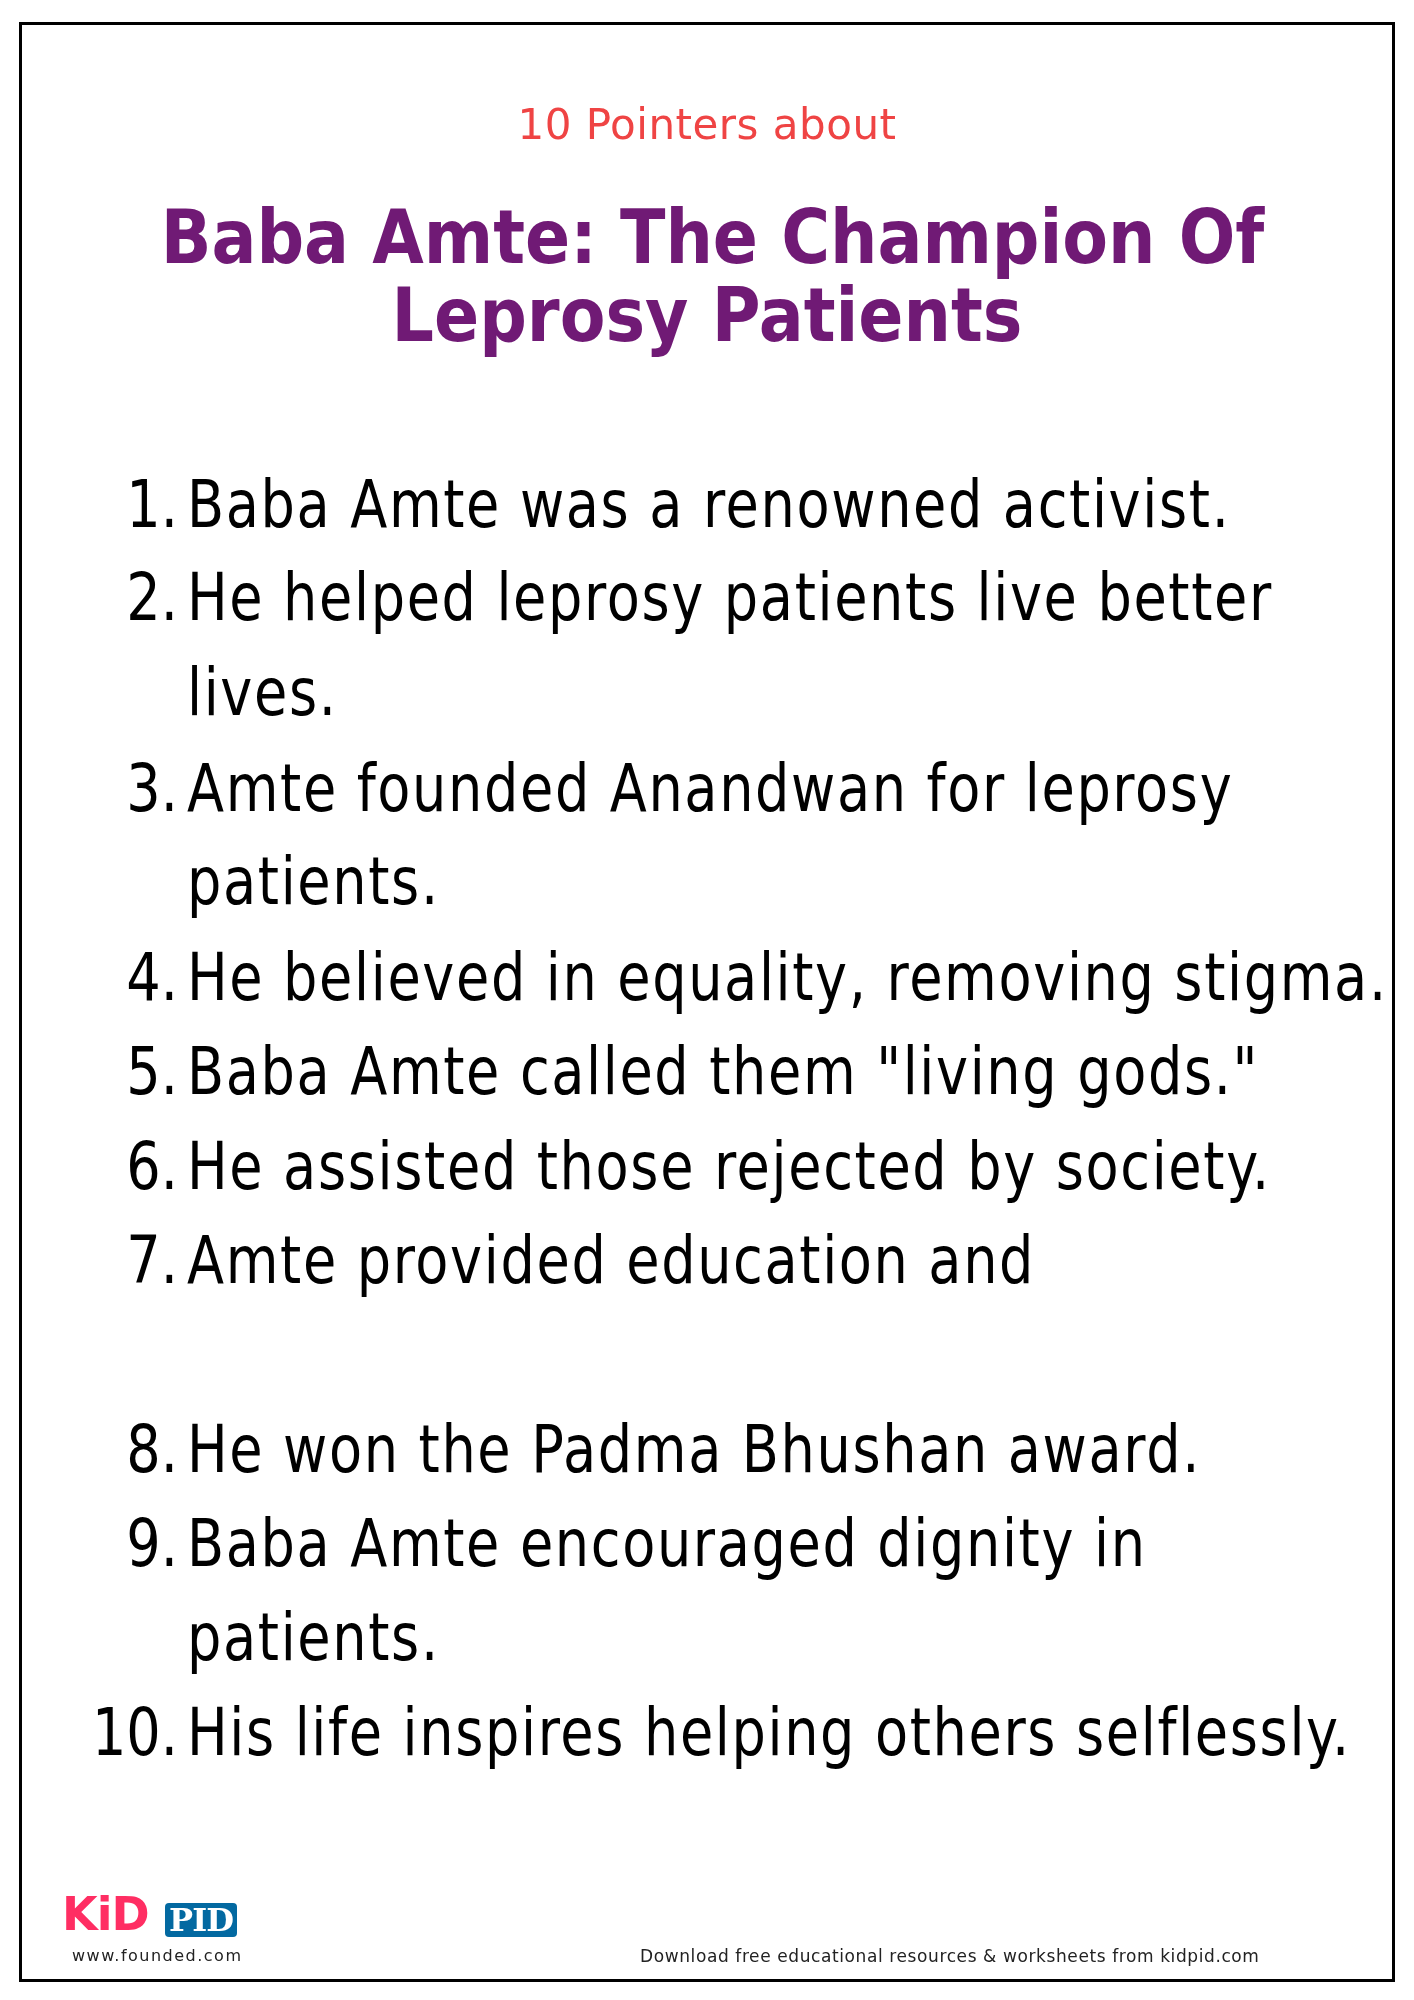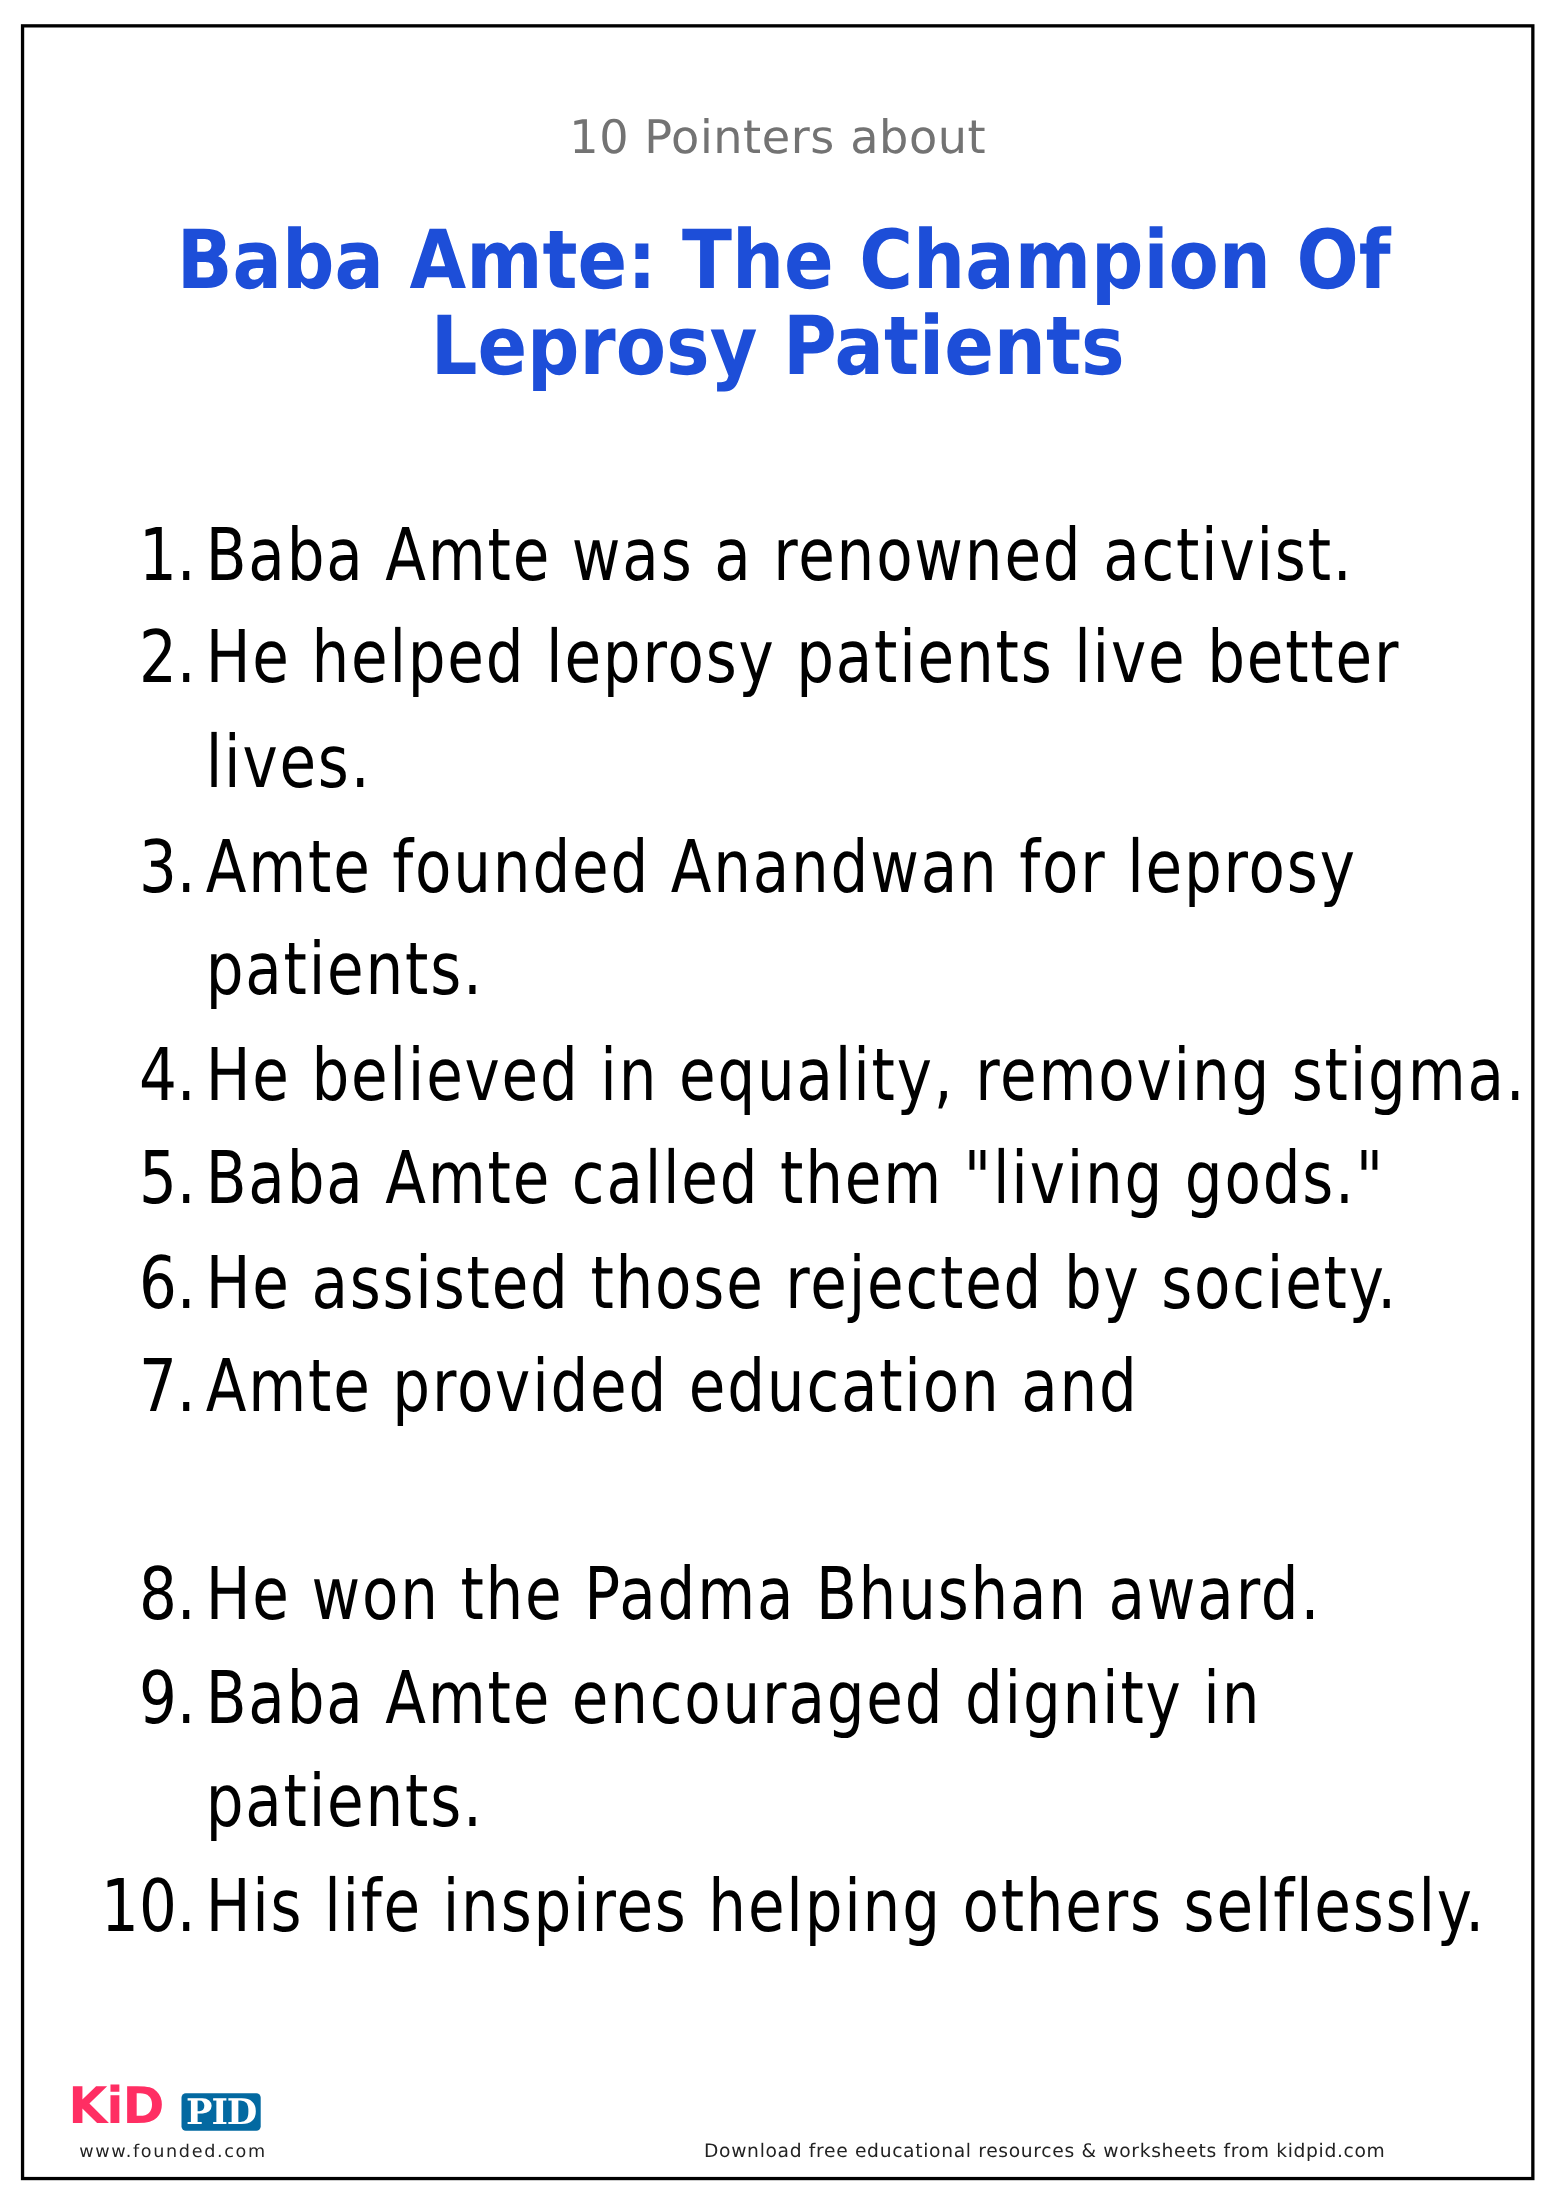--- a/index.html
+++ b/index.html
@@ -26,34 +26,34 @@
     }
     .subtitle {
       position: absolute;
       left: 0;
       width: 1414px;
       top: 100px;
       text-align: center;
       font-family: "DejaVu Sans", sans-serif;
       font-size: 42px;
       line-height: 50px;
-      color: #737373;
+      color: #ef4444;
       letter-spacing: 0.5px;
     }
     .title {
       position: absolute;
       left: 100px;
       width: 1214px;
       top: 198px;
       text-align: center;
       font-family: "DejaVu Sans", sans-serif;
       font-weight: bold;
       font-size: 74px;
       line-height: 78px;
-      color: #1d4ed8;
+      color: #701a75;
     }
     .title-line {
       display: block;
       transform: scaleX(0.9);
       transform-origin: center;
       white-space: nowrap;
     }
     .list {
       position: absolute;
       left: 0;

